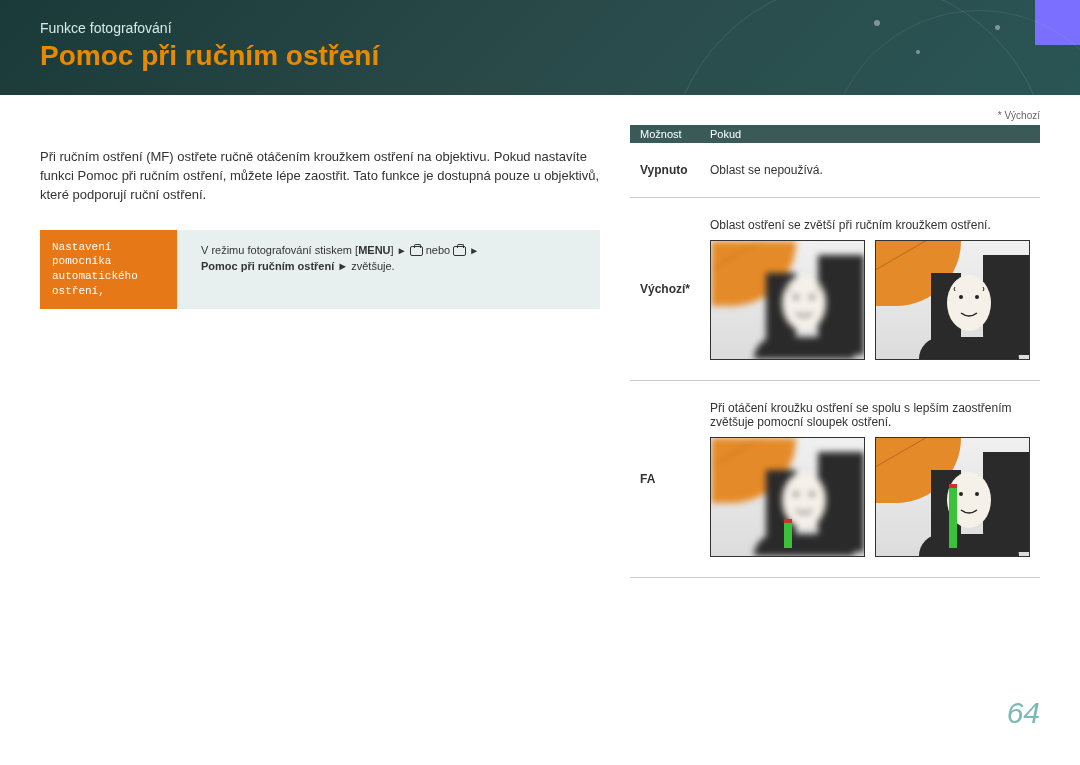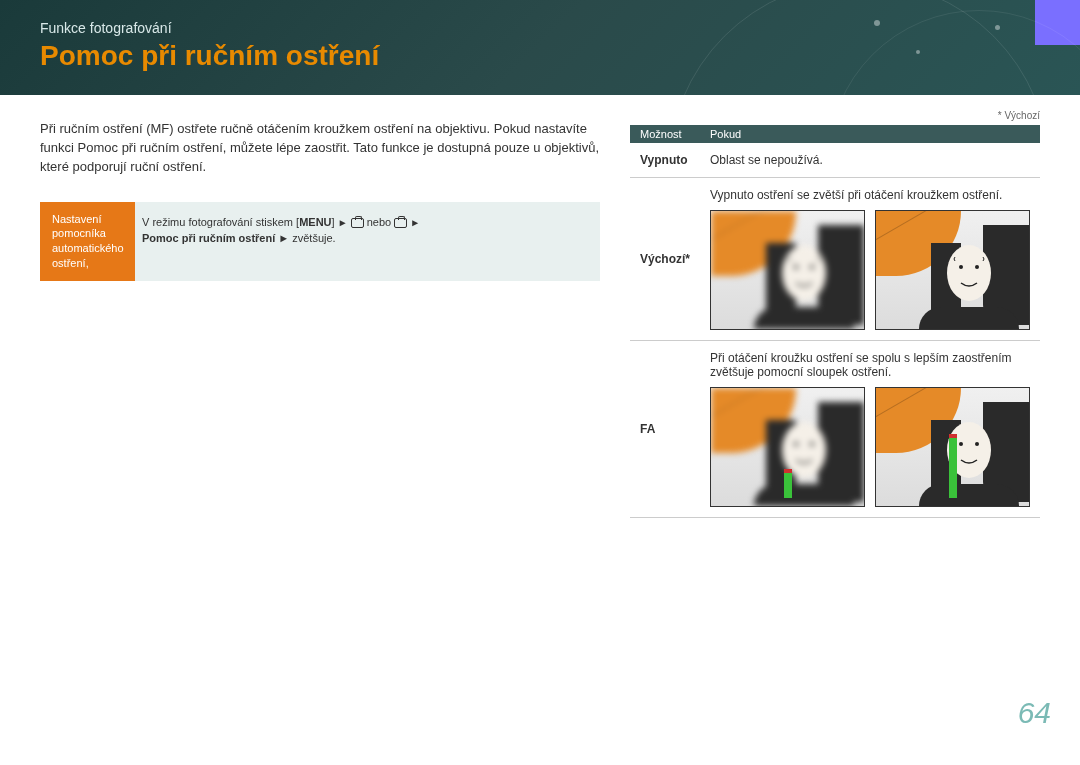--- a/index.html
+++ b/index.html
@@ -8,46 +8,46 @@
 .header-band::before { content: ''; position: absolute; right: 30px; top: -20px; width: 380px; height: 380px; border: 1px solid rgba(255,255,255,0.1); border-radius: 50%; }
 .header-band::after { content: ''; position: absolute; right: -50px; top: 10px; width: 300px; height: 300px; border: 1px solid rgba(255,255,255,0.08); border-radius: 50%; }
 .dot { position: absolute; width: 4px; height: 4px; background: rgba(255,255,255,0.4); border-radius: 50%; }
 .dot1 { right: 200px; top: 20px; width: 6px; height: 6px; }
 .dot2 { right: 160px; top: 50px; }
 .dot3 { right: 80px; top: 25px; width: 5px; height: 5px; }
 .corner-tab { position: absolute; right: 0; top: 0; width: 45px; height: 45px; background: #7a6fff; }
 .breadcrumb { position: absolute; top: 20px; left: 40px; color: #d8e8e8; font-size: 14px; }
 .page-title { position: absolute; top: 40px; left: 40px; color: #e88a00; font-size: 28px; font-weight: bold; letter-spacing: 0px; }
 .content { display: flex; padding: 25px 40px 0 40px; gap: 30px; }
-.left-col { flex: 0 0 560px; }
+.left-col { flex: 0 0 560px; margin-top: 28px; }
 .right-col { flex: 1; position: relative; }
 .intro-text { font-size: 13px; color: #333; line-height: 1.45; margin-bottom: 25px; }
 .setting-box { display: flex; }
-.setting-box-label { background: #e67817; color: #fff; font-size: 11px; padding: 10px 12px; width: 95px; line-height: 1.35; }
-.setting-box-body { background: #e8f0ef; color: #333; font-size: 11px; padding: 12px 7px; flex: 1; line-height: 1.5; }
+.setting-box-label { background: #e67817; color: #fff; font-size: 11px; padding: 10px 12px; width: 137px; line-height: 1.35; font-family: Liberation Mono, monospace; }
+.setting-box-body { background: #e8f0ef; color: #333; font-size: 11px; padding: 12px 24px; flex: 1; line-height: 1.5; }
 .setting-box-body .bold { font-weight: bold; }
 .default-note { position: absolute; right: 0; top: -10px; font-size: 10px; color: #666; }
 .opt-table { width: 100%; border-collapse: collapse; font-size: 12px; margin-top: 5px; }
 .opt-table th { background: #3a5a5a; color: #fff; text-align: left; padding: 3px 10px; font-weight: normal; font-size: 11px; }
-.opt-table td { border-bottom: 1px solid #ccc; padding: 10px 10px; vertical-align: top; color: #333; }
+.opt-table td { border-bottom: 1px solid #ccc; padding: 20px 10px; vertical-align: top; color: #333; }
 .opt-table td.opt-name { font-weight: bold; width: 80px; font-size: 12px; }
 .img-pair { display: flex; gap: 10px; margin-top: 8px; }
 .img-frame { width: 155px; height: 120px; border: 1px solid #333; position: relative; overflow: hidden; }
 .img1 { background: linear-gradient(180deg, #f0f0f0 0%, #dcdcdc 100%); }
 .umbrella { position: absolute; top: 0; left: 0; width: 85px; height: 65px; background: #e58a28; border-bottom-right-radius: 70px; }
 .umbrella-line { position: absolute; top: 28px; left: 0; width: 75px; height: 1px; background: rgba(0,0,0,0.2); transform: rotate(-30deg); transform-origin: left; }
 .face { position: absolute; right: 28px; top: 28px; width: 60px; height: 72px; }
 .face svg { width: 100%; height: 100%; }
 .hair { position: absolute; right: 0; top: 14px; width: 46px; height: 100px; background: #2a2a2a; border-radius: 0 0 0 20px; }
 .hair2 { position: absolute; right: 68px; top: 32px; width: 30px; height: 80px; background: #2a2a2a; border-radius: 0 0 15px 0; }
 .shoulder { position: absolute; bottom: 0; right: 10px; width: 100px; height: 22px; background: #2a2a2a; border-radius: 30px 30px 0 0; }
 .blurred { filter: blur(3px); }
 .focus-bar { position: absolute; bottom: 8px; left: 50%; transform: translateX(-50%); width: 8px; background: #3ac23a; }
 .focus-bar-top { position: absolute; width: 8px; height: 4px; background: #d03030; }
-.page-number { position: absolute; right: 29px; bottom: 35px; color: #7bbab5; font-size: 30px; font-style: italic; }
+.page-number { position: absolute; right: 40px; bottom: 35px; color: #7bbab5; font-size: 30px; font-style: italic; }
 .arrow-icon { display: inline-block; font-size: 10px; vertical-align: middle; }
 .tiny-icon { display: inline-block; width: 13px; height: 10px; border: 1px solid #333; border-radius: 2px; position: relative; vertical-align: middle; }
 .tiny-icon::before { content: ''; position: absolute; top: -3px; left: 3px; width: 5px; height: 3px; border: 1px solid #333; border-bottom: none; border-radius: 2px 2px 0 0; }
 </style>
 </head>
 <body>
 
 <div class="header-band">
   <span class="dot dot1"></span>
     <span class="dot dot2"></span>
@@ -81,21 +81,21 @@
         <th>Možnost</th>
         <th>Pokud</th>
       </tr>
       <tr>
         <td class="opt-name">Vypnuto</td>
         <td>Oblast se nepoužívá.</td>
       </tr>
       <tr>
         <td class="opt-name" style="vertical-align:middle">Výchozí*</td>
         <td>
-          <span>Vypnuto ostření se zvětší při otáčení kroužkem ostření.</span>
+          <span>Oblast ostření se zvětší při ručním kroužkem ostření.</span>
           <div class="img-pair">
             <div class="img-frame img1">
               <div class="blurred" style="position:absolute;inset:0;">
                 <div class="umbrella">
                       <div class="umbrella-line"></div>
                     </div>
                 <div class="hair"></div>
                     <div class="hair2"></div>
                 <div class="shoulder"></div>
                 <div class="face"><svg viewBox="0 0 60 72">

